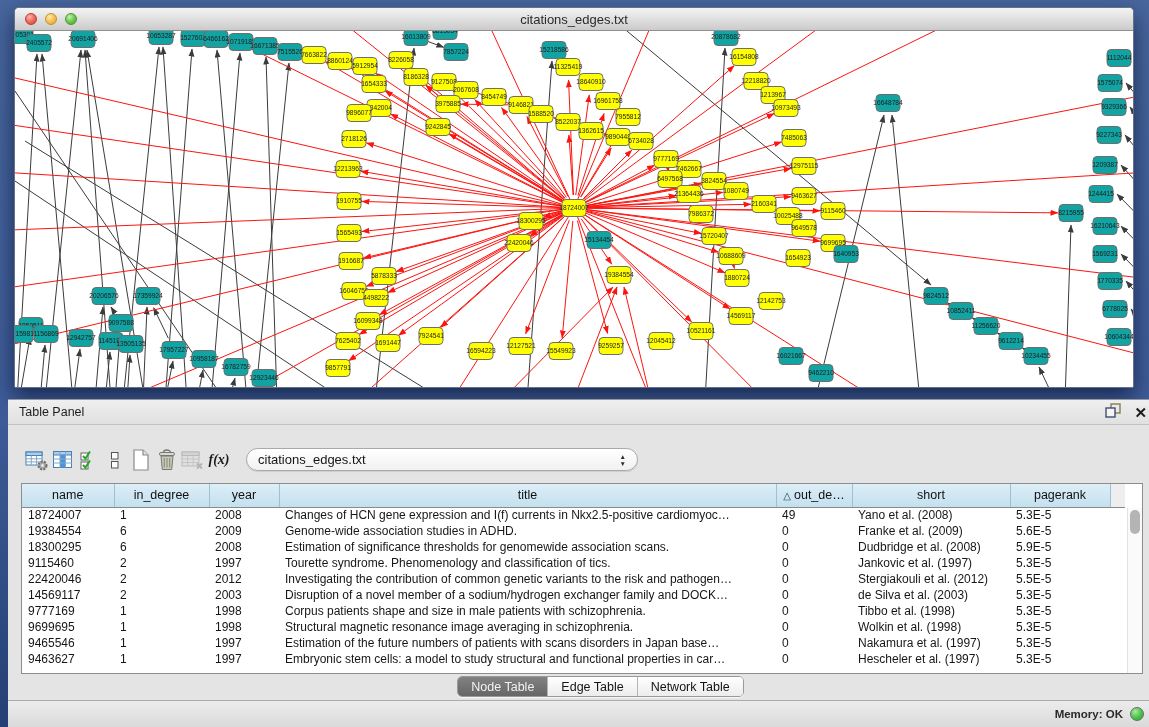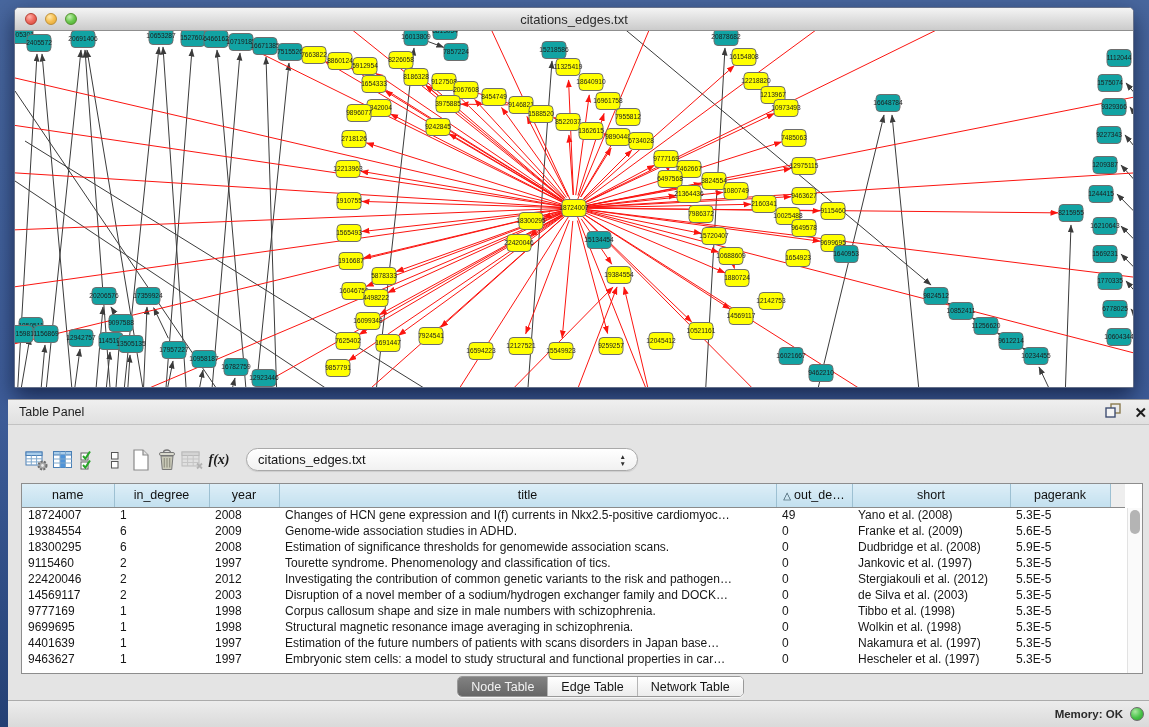--- a/index.html
+++ b/index.html
@@ -888,36 +888,36 @@
             <td>2003</td>
             <td>Disruption of a novel member of a sodium/hydrogen exchanger family and DOCK…</td>
             <td>0</td>
             <td>de Silva et al. (2003)</td>
             <td>5.3E-5</td>
           </tr>
           <tr>
             <td>9777169</td>
             <td>1</td>
             <td>1998</td>
-            <td>Corpus callosum shape and size in male numbers with schizophrenia.</td>
+            <td>Corpus patients shape and size in male patients with schizophrenia.</td>
             <td>0</td>
             <td>Tibbo et al. (1998)</td>
             <td>5.3E-5</td>
           </tr>
           <tr>
             <td>9699695</td>
             <td>1</td>
             <td>1998</td>
             <td>Structural magnetic resonance image averaging in schizophrenia.</td>
             <td>0</td>
             <td>Wolkin et al. (1998)</td>
             <td>5.3E-5</td>
           </tr>
           <tr>
-            <td>4401639</td>
+            <td>9465546</td>
             <td>1</td>
             <td>1997</td>
             <td>Estimation of the future numbers of patients with scans disorders in Japan base…</td>
             <td>0</td>
             <td>Nakamura et al. (1997)</td>
             <td>5.3E-5</td>
           </tr>
           <tr>
             <td>9463627</td>
             <td>1</td>

